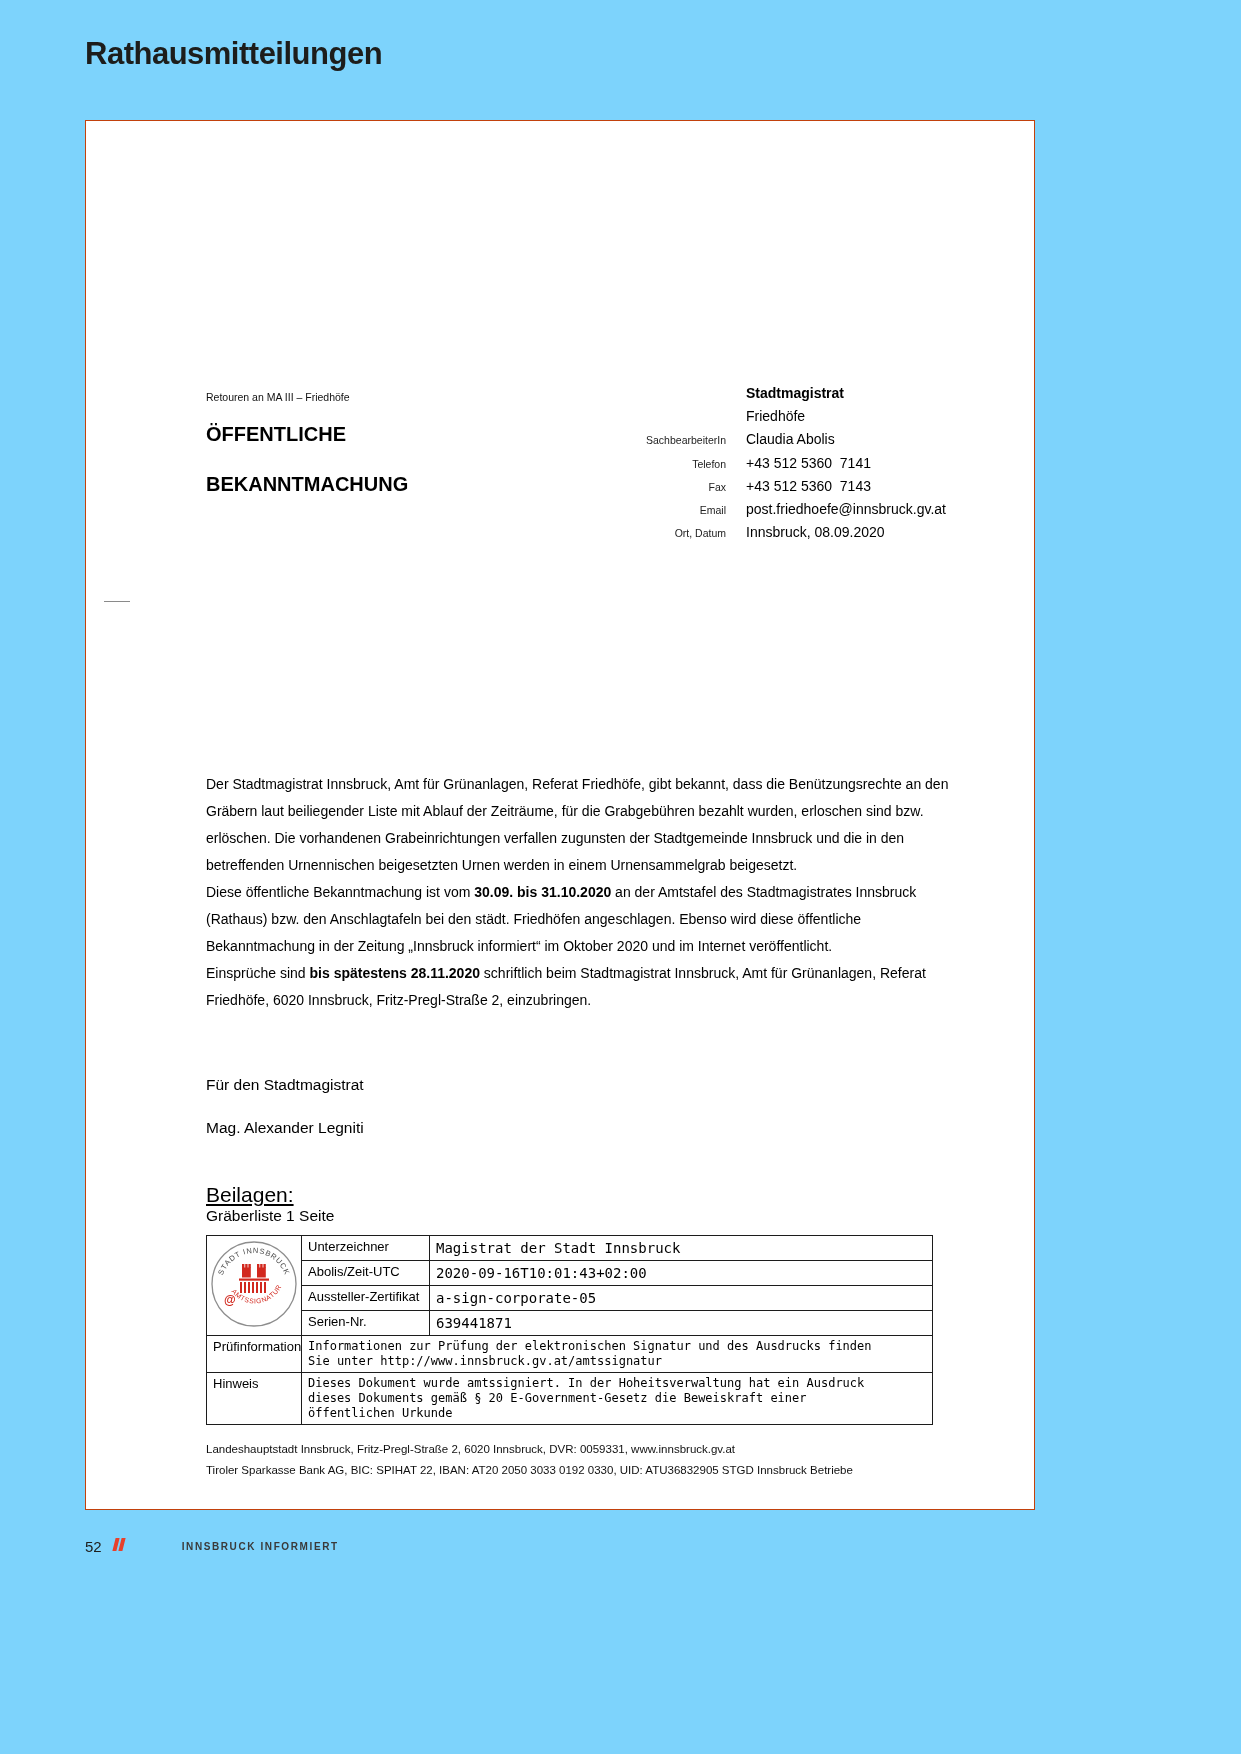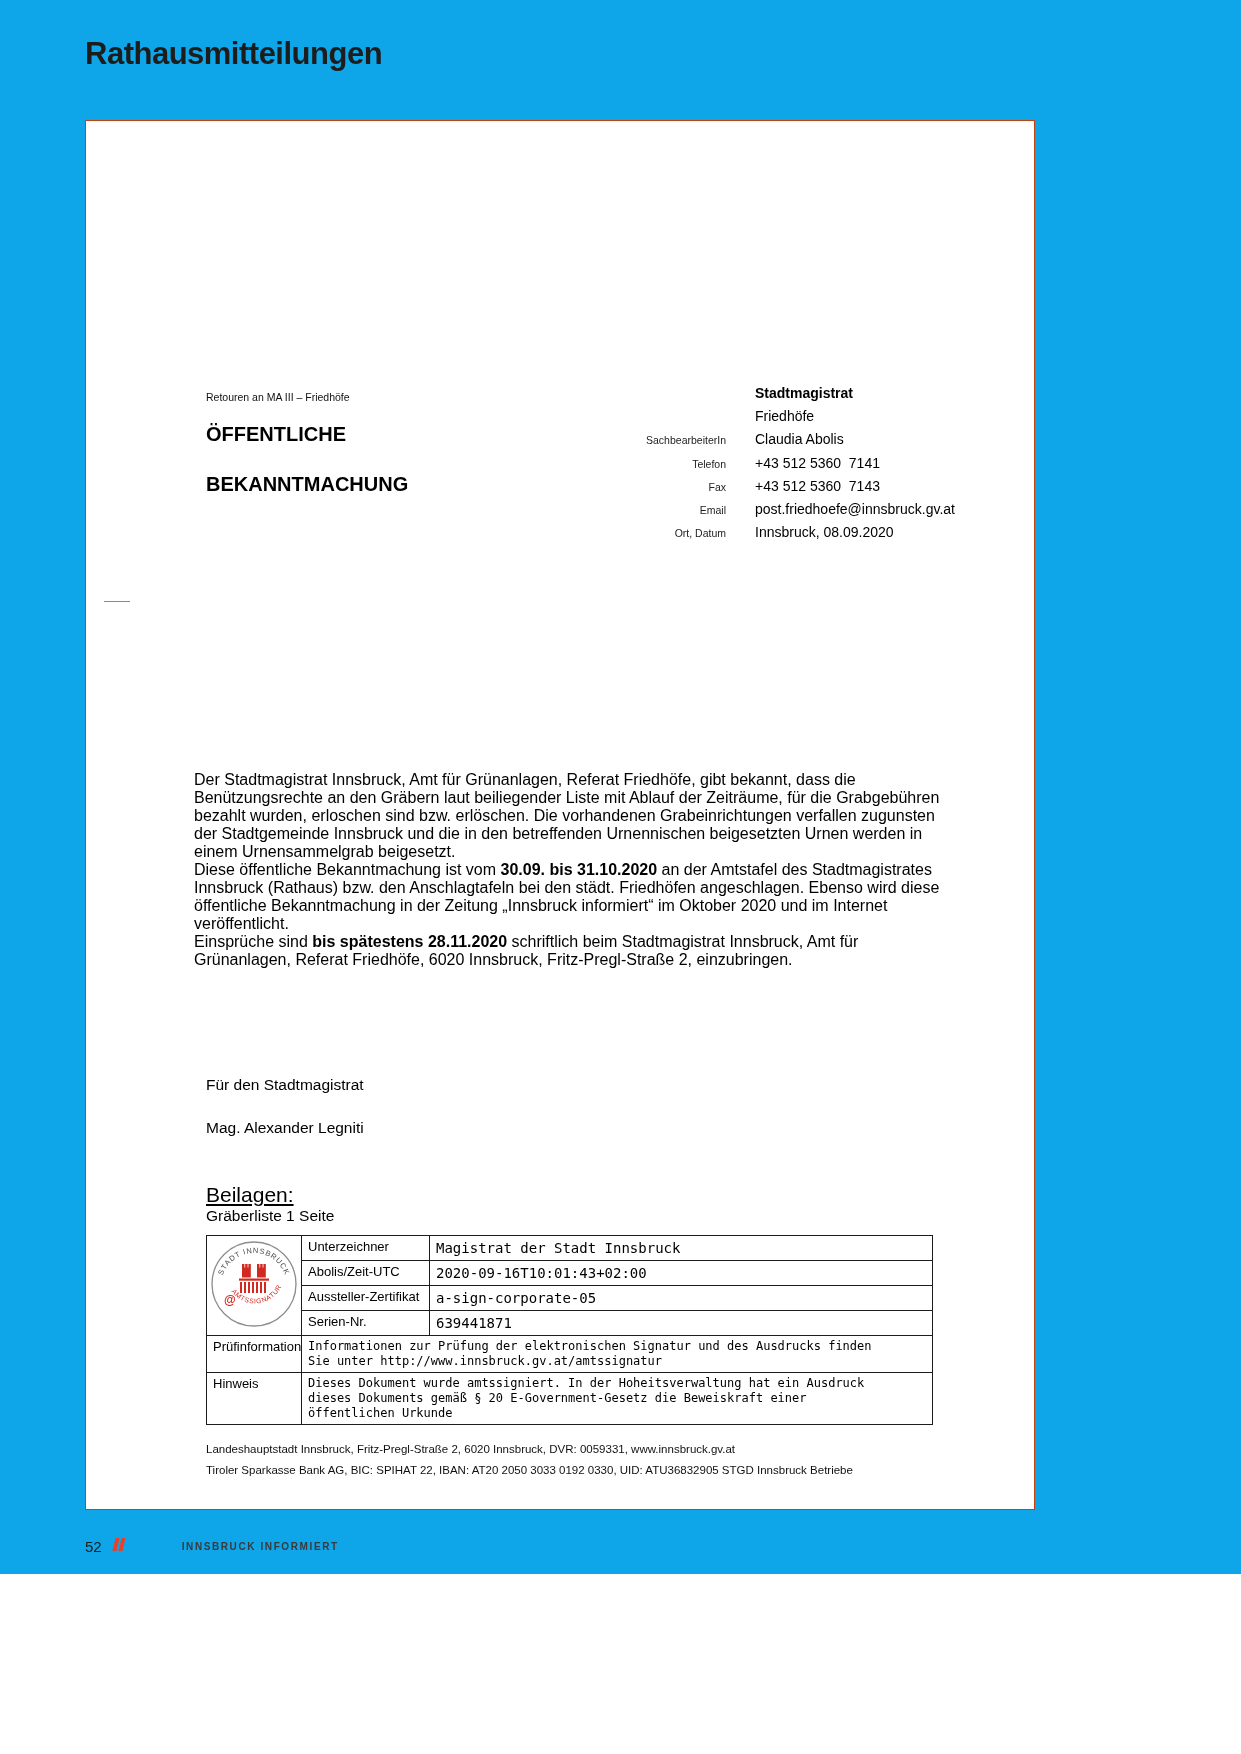--- a/index.html
+++ b/index.html
@@ -1,44 +1,44 @@
 <!DOCTYPE html>
 <html><head>
 <meta charset="utf-8">
 <style>
   html,body{margin:0;padding:0;background:#fff;}
-  #stage{position:relative;width:1241px;height:1574px;background:#0ea5e9;
+  #stage{position:relative;width:1241px;height:1754px;background:#7dd3fc;
          font-family:"Liberation Sans",sans-serif;color:#000;overflow:hidden;}
 
   .page-title{position:absolute;left:85px;top:36px;font-size:31px;font-weight:bold;
               letter-spacing:-0.5px;color:#1d1d1b;}
 
   .letter{position:absolute;left:85px;top:120px;width:948px;height:1388px;
           border:1px solid #c2410c;background:#fff;}
 
   
   .return-note{position:absolute;left:120px;top:270px;font-size:10.5px;color:#111;}
   .doc-type-1{position:absolute;left:120px;top:302px;font-size:20px;font-weight:bold;}
   .doc-type-2{position:absolute;left:120px;top:352px;font-size:20px;font-weight:bold;}
 
   
   .contact{position:absolute;left:420px;top:264px;width:510px;}
   .crow{display:flex;align-items:baseline;height:23.2px;}
   .cl{width:220px;text-align:right;font-size:10.5px;color:#222;flex:0 0 220px;}
-  .cv{margin-left:29px;font-size:14px;white-space:pre;color:#000;}
+  .cv{margin-left:20px;font-size:14px;white-space:pre;color:#000;}
   .cv-bold{font-weight:bold;}
 
   .fold-mark{position:absolute;left:18px;top:480px;width:26px;height:0;
              border-top:1.5px solid #8a8a8a;}
 
   .subject{position:absolute;left:120px;top:524px;width:760px;
            font-size:16px;font-weight:bold;line-height:27px;}
 
-  .body-text{position:absolute;left:108px;top:650px;width:752px;
-             font-size:16px;line-height:18px;}
+  .body-text{position:absolute;left:120px;top:650px;width:752px;
+             font-size:14px;line-height:27px;}
   .body-text p{margin:0;}
 
   .closing{position:absolute;left:120px;top:955px;font-size:15.5px;}
   .signer{position:absolute;left:120px;top:998px;font-size:15.5px;}
   .attach-label{position:absolute;left:120px;top:1062px;font-size:21px;text-decoration:underline;}
   .attach-value{position:absolute;left:120px;top:1086px;font-size:15.5px;}
 
   
   .sigtable{position:absolute;left:120px;top:1114px;border-collapse:collapse;
             table-layout:fixed;width:726px;}

